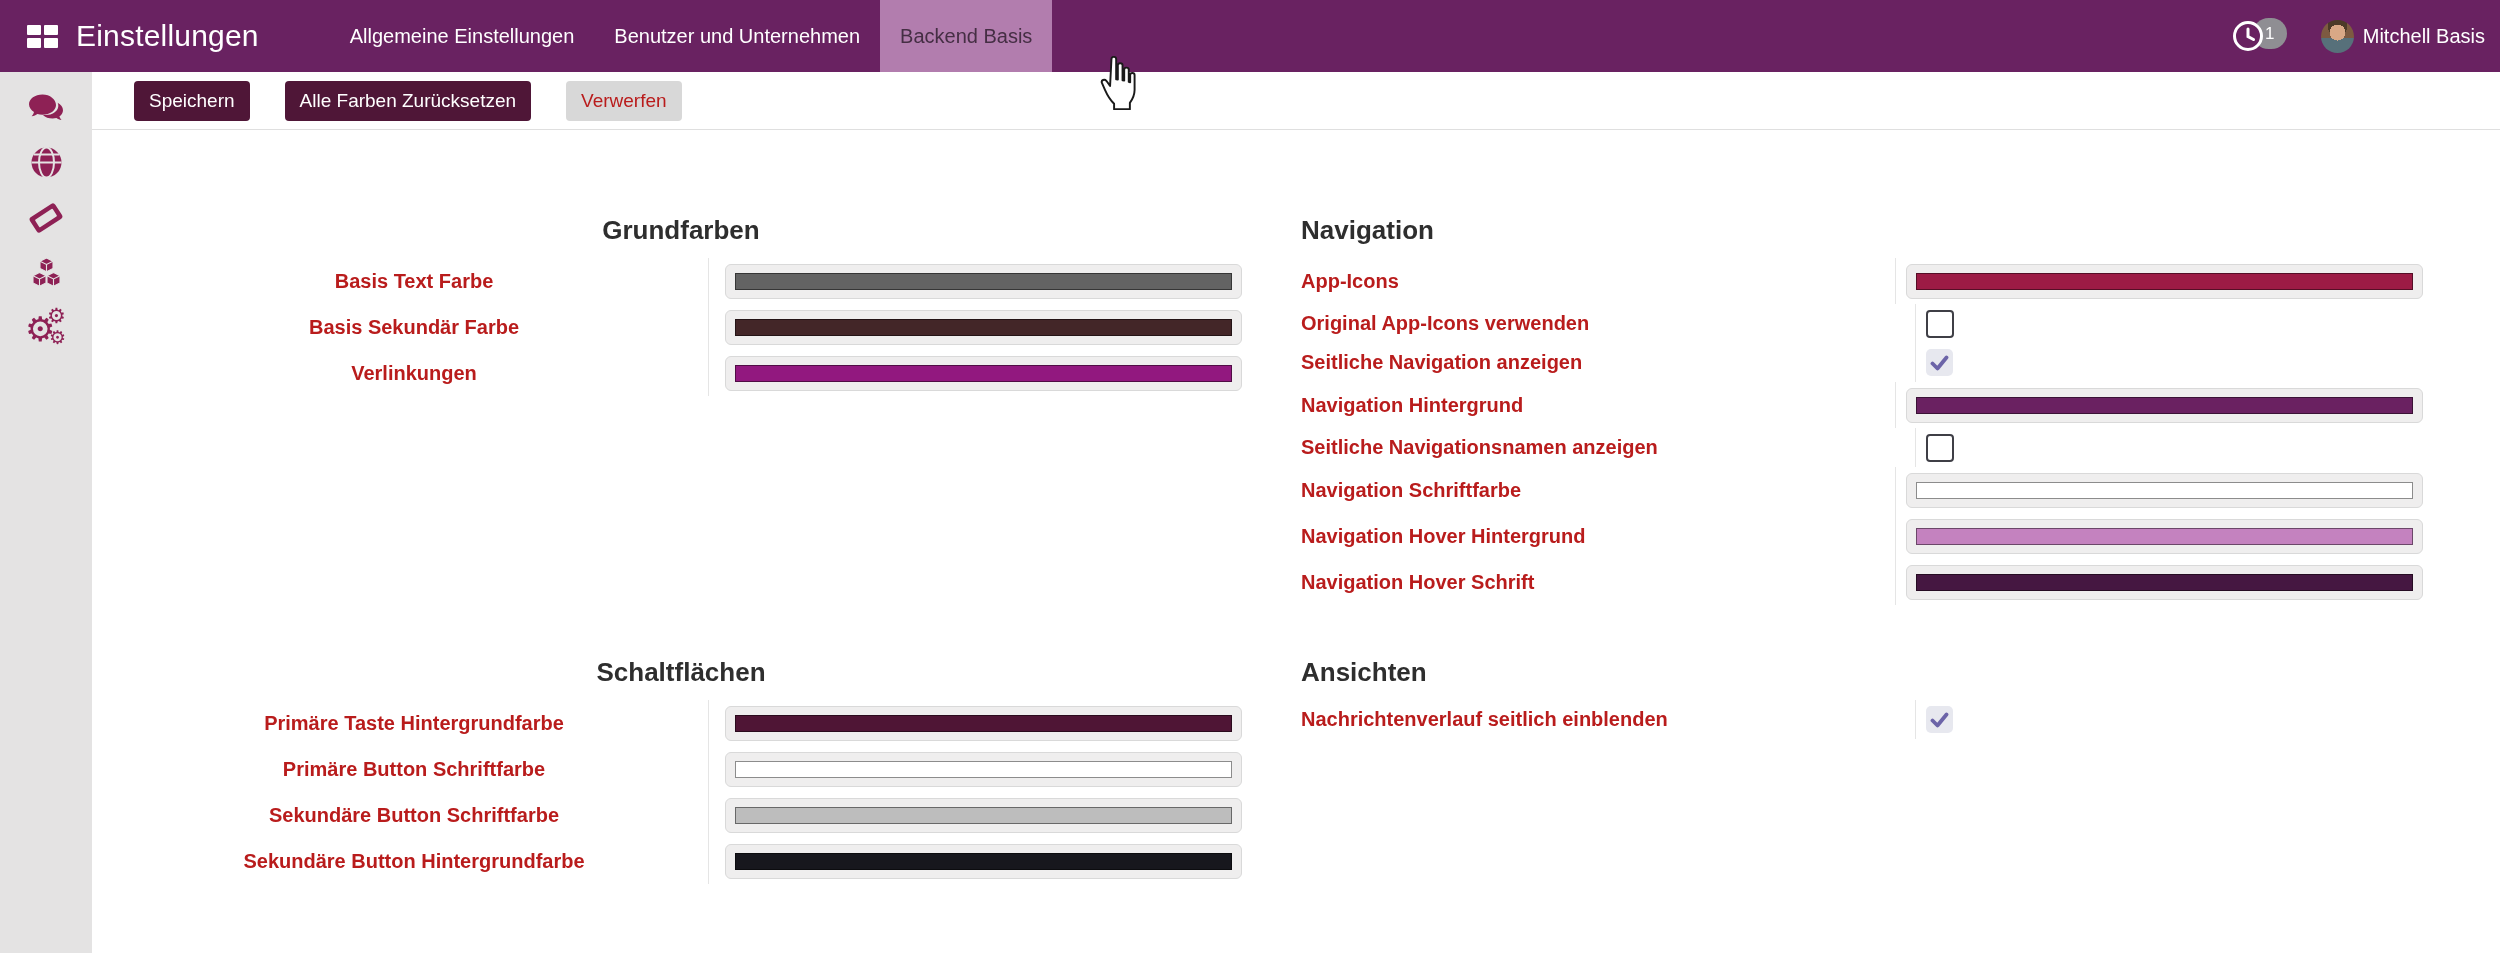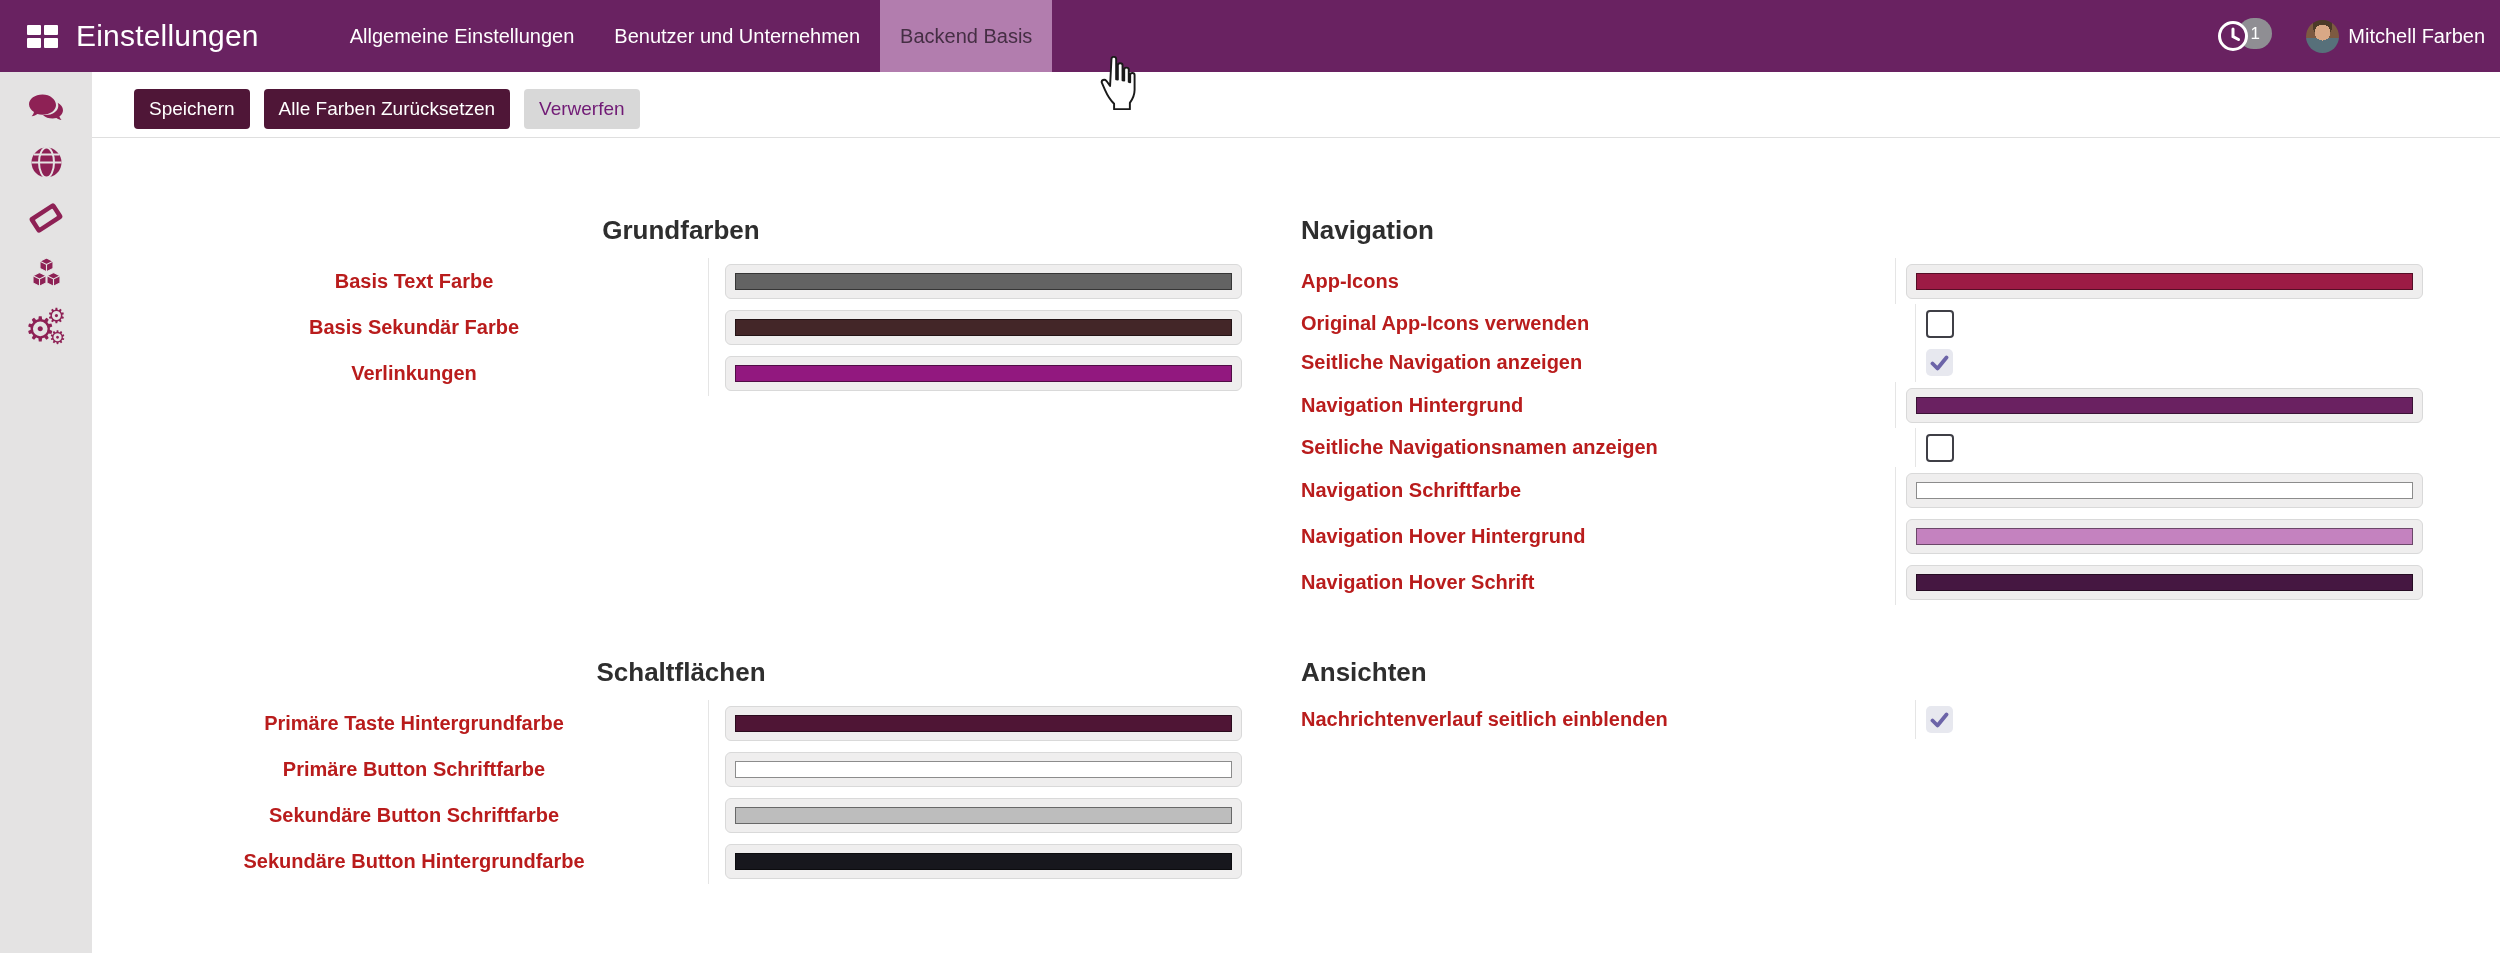--- a/index.html
+++ b/index.html
@@ -59,30 +59,30 @@
   }
   .side-item { width: 92px; height: 55px; display: flex; align-items: center; justify-content: center; cursor: pointer; }
   .side-item svg { display: block; }
   .gear-glyph { position: relative; width: 38px; height: 40px; color: #8e2155; }
   .gear-glyph .g1 { position: absolute; left: -2px; top: 4px; font-size: 34px; line-height: 34px; }
   .gear-glyph .g2 { position: absolute; left: 20px; top: -3px; font-size: 21px; line-height: 21px; }
   .gear-glyph .g3 { position: absolute; left: 22px; top: 20px; font-size: 19px; line-height: 19px; }
 
   
   .control-panel {
-    position: absolute; left: 92px; top: 80px; width: 2408px; height: 58px;
+    position: absolute; left: 92px; top: 72px; width: 2408px; height: 58px;
     background: #fff; border-bottom: 1px solid #dfdfdf;
-    display: flex; align-items: center; padding-left: 42px; gap: 14px;
+    display: flex; align-items: center; padding-left: 42px; gap: 35px;
   }
   .btn {
     height: 40px; border: none; border-radius: 4px; font-size: 19px;
     padding: 0 15px; cursor: pointer; font-family: inherit; white-space: nowrap;
   }
   .btn-primary { background: #4f1637; color: #ffffff; }
-  .btn-neutral { background: #d8d8d8; color: #701a75; text-align: right; }
+  .btn-neutral { background: #d8d8d8; color: #b91c1c; text-align: right; }
 
   
   .col { position: absolute; top: 216px; width: 1122px; }
   .col-left  { left: 120px; text-align: center;  --labelw: 588px; --wpad: 16px; }
   .col-right { left: 1301px; --labelw: 594px; --wpad: 10px; }
   .section.tall { height: 442px; }
   .section-title { font-size: 26px; font-weight: 700; color: #2e2e2e; line-height: 28px; margin-bottom: 14px; }
   .row { display: grid; grid-template-columns: var(--labelw) 1fr; align-items: center; }
   .row-color { height: 46px; }
   .row-check { height: 39px; gap: 20px; }
@@ -129,21 +129,21 @@
   </div>
   <div class="systray">
     <div class="activity-wrap">
       <div class="activity-badge">1</div>
       <svg class="clock-svg" width="34" height="34" viewBox="0 0 34 34">
         <circle cx="17" cy="17" r="13.5" fill="#692261" stroke="#fff" stroke-width="3"></circle>
         <path d="M17 10 v7.5 l5.5 3" fill="none" stroke="#fff" stroke-width="3" stroke-linecap="round"></path>
       </svg>
     </div>
     <div class="avatar"></div>
-    <div class="user-name">Mitchell Farben</div>
+    <div class="user-name">Mitchell Basis</div>
   </div>
 </div>
 
 <div class="sidebar">
   <div class="side-item">
     <svg width="36" height="30" viewBox="0 0 36 30" fill="#8e2155">
       <path d="M14.5 1.5C7 1.5 1 5.9 1 11.3c0 3.1 2 5.9 5 7.7-.3 1.5-1.1 3-2.4 4.3 2.3-.3 4.3-1.2 5.8-2.4 1.6.5 3.3.8 5.1.8 7.5 0 13.5-4.4 13.5-9.8S22 1.5 14.5 1.5z"></path>
       <path d="M29.6 9.8c3.3 1.7 5.4 4.4 5.4 7.5 0 2.5-1.4 4.7-3.6 6.3.4 1.2 1.1 2.3 2.1 3.3-2-.2-3.7-.9-5-1.9-1.2.3-2.5.5-3.9.5-3.9 0-7.4-1.4-9.7-3.6 1 .1 1.9.2 2.9.2 6.3 0 11.6-3.3 12.4-8 .1-.5.1-1 .1-1.5 0-1-.3-1.9-.7-2.8z"></path>
     </svg>
   </div>

